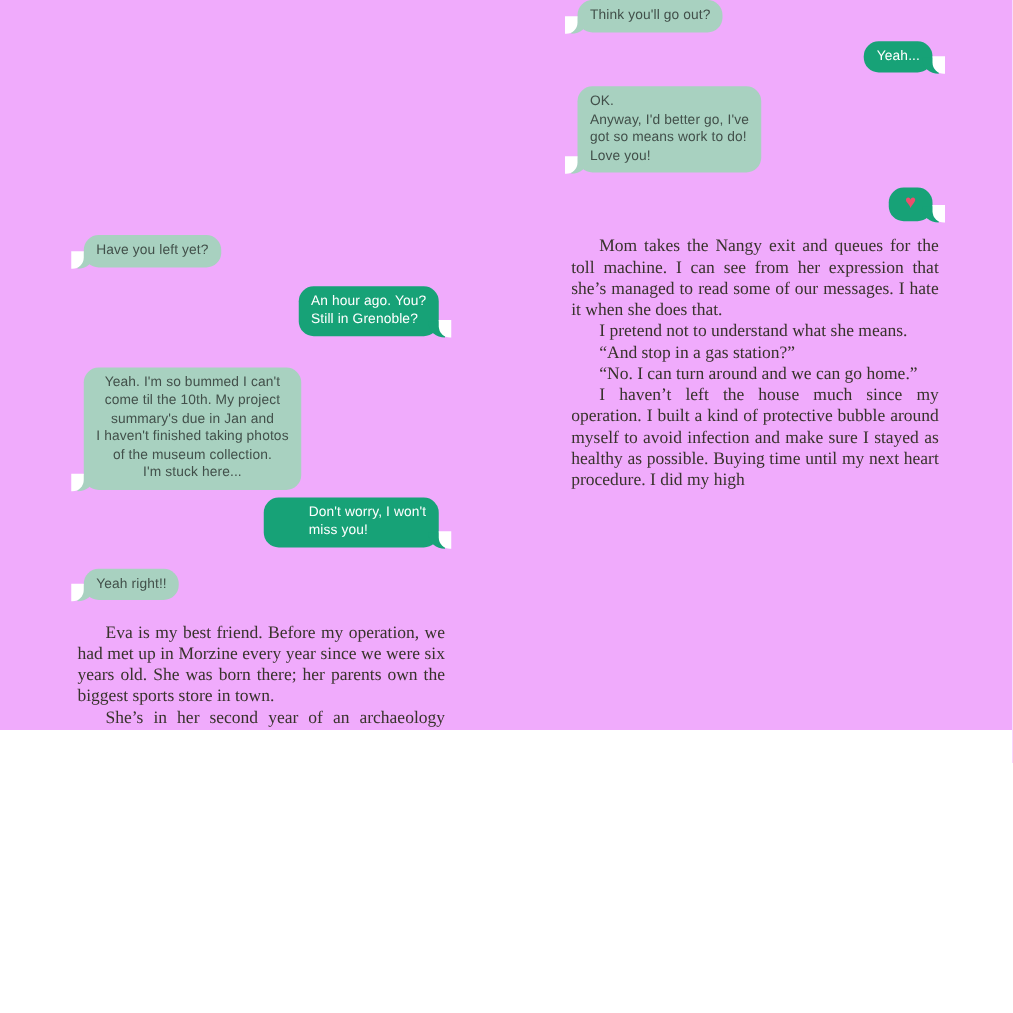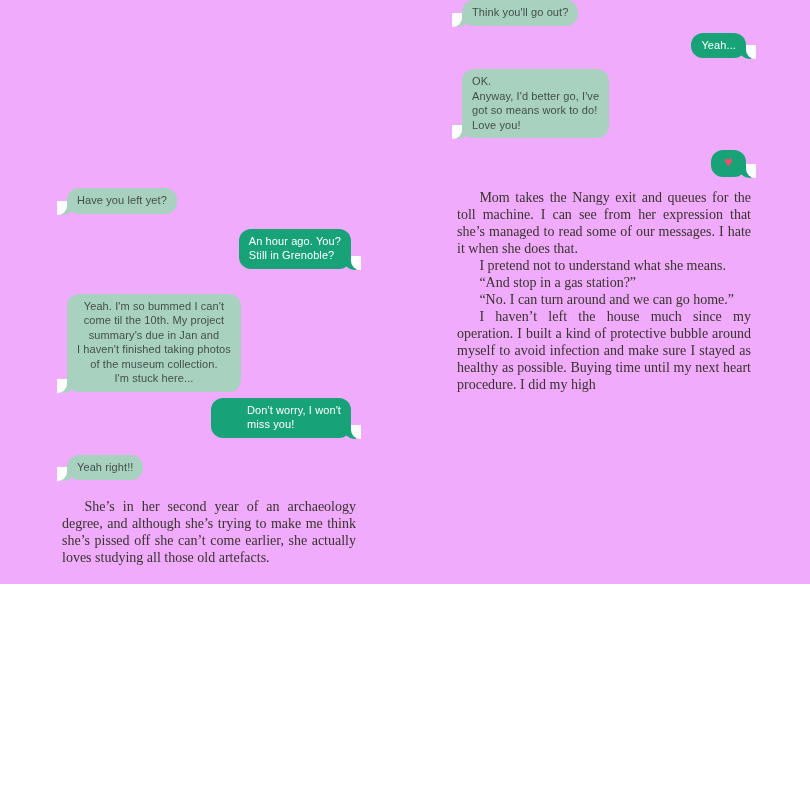--- a/index.html
+++ b/index.html
@@ -93,20 +93,21 @@
 summary's due in Jan and
 I haven't finished taking photos
 of the museum collection.
 I'm stuck here...</div>
       <div class="bubble b-right">Don't worry, I won't
 miss you!</div>
       <div class="bubble b-left">Yeah right!!</div>
     </div>
 
     <div class="prose">
+      <p>Eva is my best friend. Before my operation, we had met up in Morzine every year since we were six years old. She was born there; her parents own the biggest sports store in town.</p>
       <p>She’s in her second year of an archaeology degree, and although she’s trying to make me think she’s pissed off she can’t come earlier, she actually loves studying all those old artefacts.</p>
     </div>
 
     <footer class="pagefoot">
       <svg class="leaf" viewBox="0 0 18 13" width="18" height="13" aria-hidden="true">
         <path d="M1 2 C5 3, 9 6, 13.5 11" fill="none" stroke="#8a6f3f" stroke-width="1.1"></path>
         <path d="M2 1 C6 1.5, 8.5 3.5, 9.5 7 C6 6.5, 3.5 4.5, 2 1 Z" fill="#b59a63"></path>
         <path d="M7.5 5 C10.5 6, 12.5 8, 13.5 11.5 C10.5 11, 8.5 8.5, 7.5 5 Z" fill="#8a6f3f"></path>
       </svg>
       <span class="pagenum">8</span>

